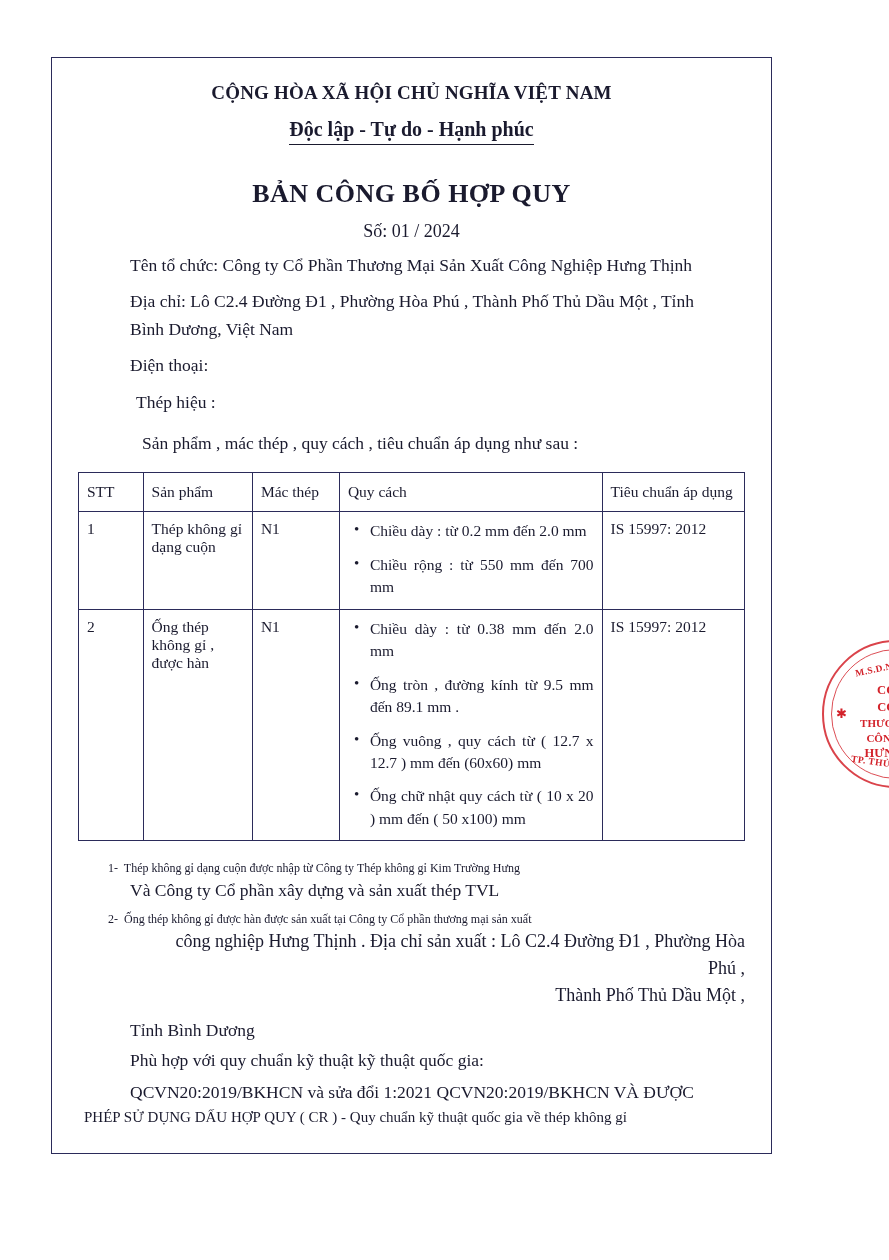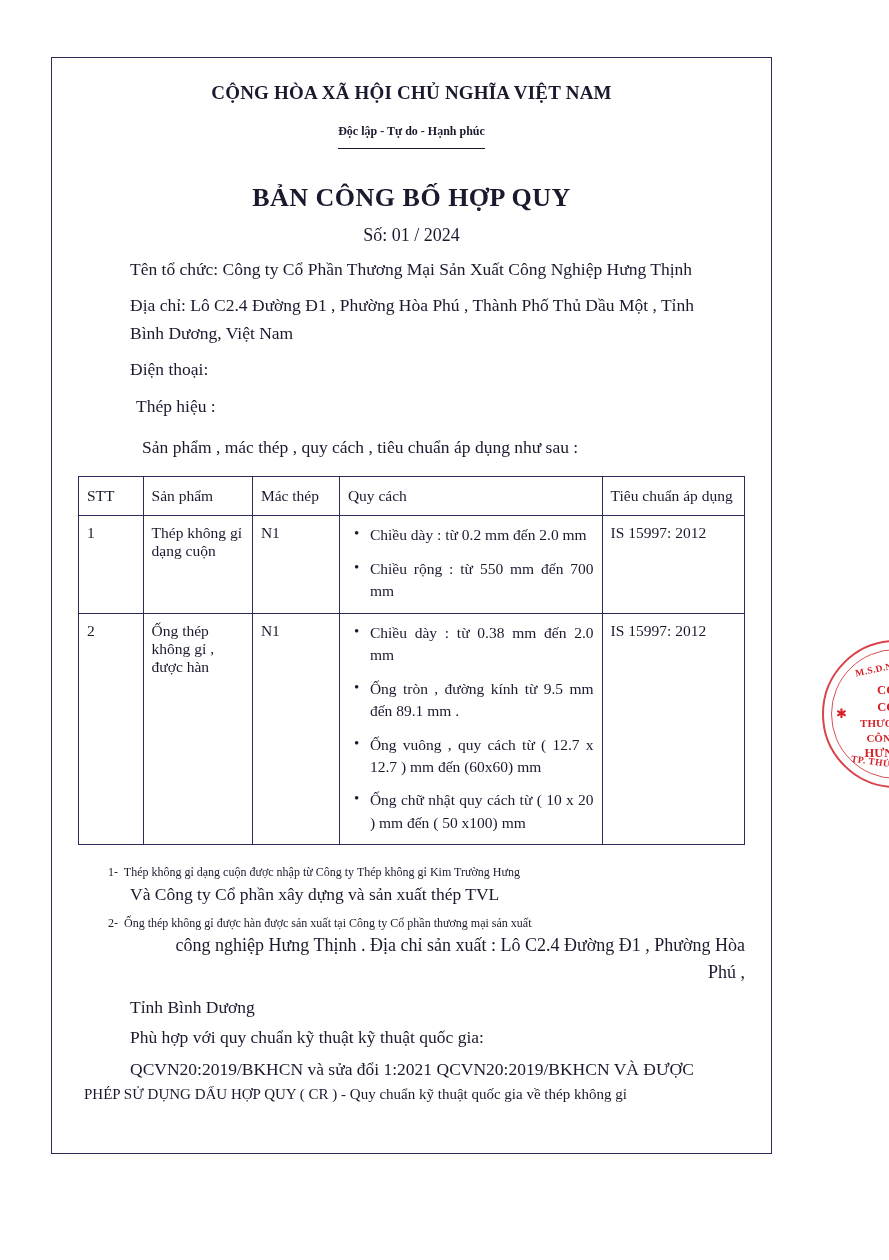--- a/index.html
+++ b/index.html
@@ -28,26 +28,26 @@
     box-sizing: border-box;
   }
   .center { text-align: center; }
   .nation-title {
     font-size: 19px;
     font-weight: bold;
     letter-spacing: 0.2px;
     margin-top: 6px;
   }
   .nation-sub {
-    font-size: 12px;
-    font-weight: bold;
-    margin-top: 20px;
+    font-size: 20px;
+    font-weight: bold;
+    margin-top: 14px;
     display: inline-block;
     border-bottom: 1.3px solid #1a1a2e;
-    padding-bottom: 9px;
+    padding-bottom: 3px;
   }
   .doc-title {
     font-size: 26px;
     font-weight: bold;
     margin-top: 34px;
     letter-spacing: 0.5px;
   }
   .doc-number {
     font-size: 18px;
     margin-top: 12px;
@@ -270,20 +270,21 @@
         <span>1-</span>&nbsp;
         <span>Thép không gỉ dạng cuộn được nhập từ Công ty Thép không gỉ Kim Trường Hưng</span>
       </div>
       <div class="note-cont">Và Công ty Cổ phần xây dựng và sản xuất thép TVL</div>
 
       <div class="note-item">
         <span>2-</span>&nbsp;
         <span>Ống thép không gỉ được hàn được sản xuất tại Công ty Cổ phần thương mại sản xuất</span>
       </div>
       <div class="note-cont2">công nghiệp Hưng Thịnh . Địa chỉ sản xuất : Lô C2.4 Đường Đ1 , Phường Hòa Phú ,</div>
+      <div class="note-cont2">Thành Phố Thủ Dầu Một ,</div>
     </div>
 
     <div class="tail-line">Tỉnh Bình Dương</div>
     <div class="tail-line" style="margin-top:4px">Phù hợp với quy chuẩn kỹ thuật kỹ thuật quốc gia:</div>
     <div class="tail-just">QCVN20:2019/BKHCN và sửa đổi 1:2021  QCVN20:2019/BKHCN VÀ ĐƯỢC</div>
     <div class="tail-just2">PHÉP SỬ DỤNG DẤU HỢP QUY ( CR ) -  Quy chuẩn kỹ thuật quốc gia về thép không gỉ</div>
 
   </div>
 </div>
 

